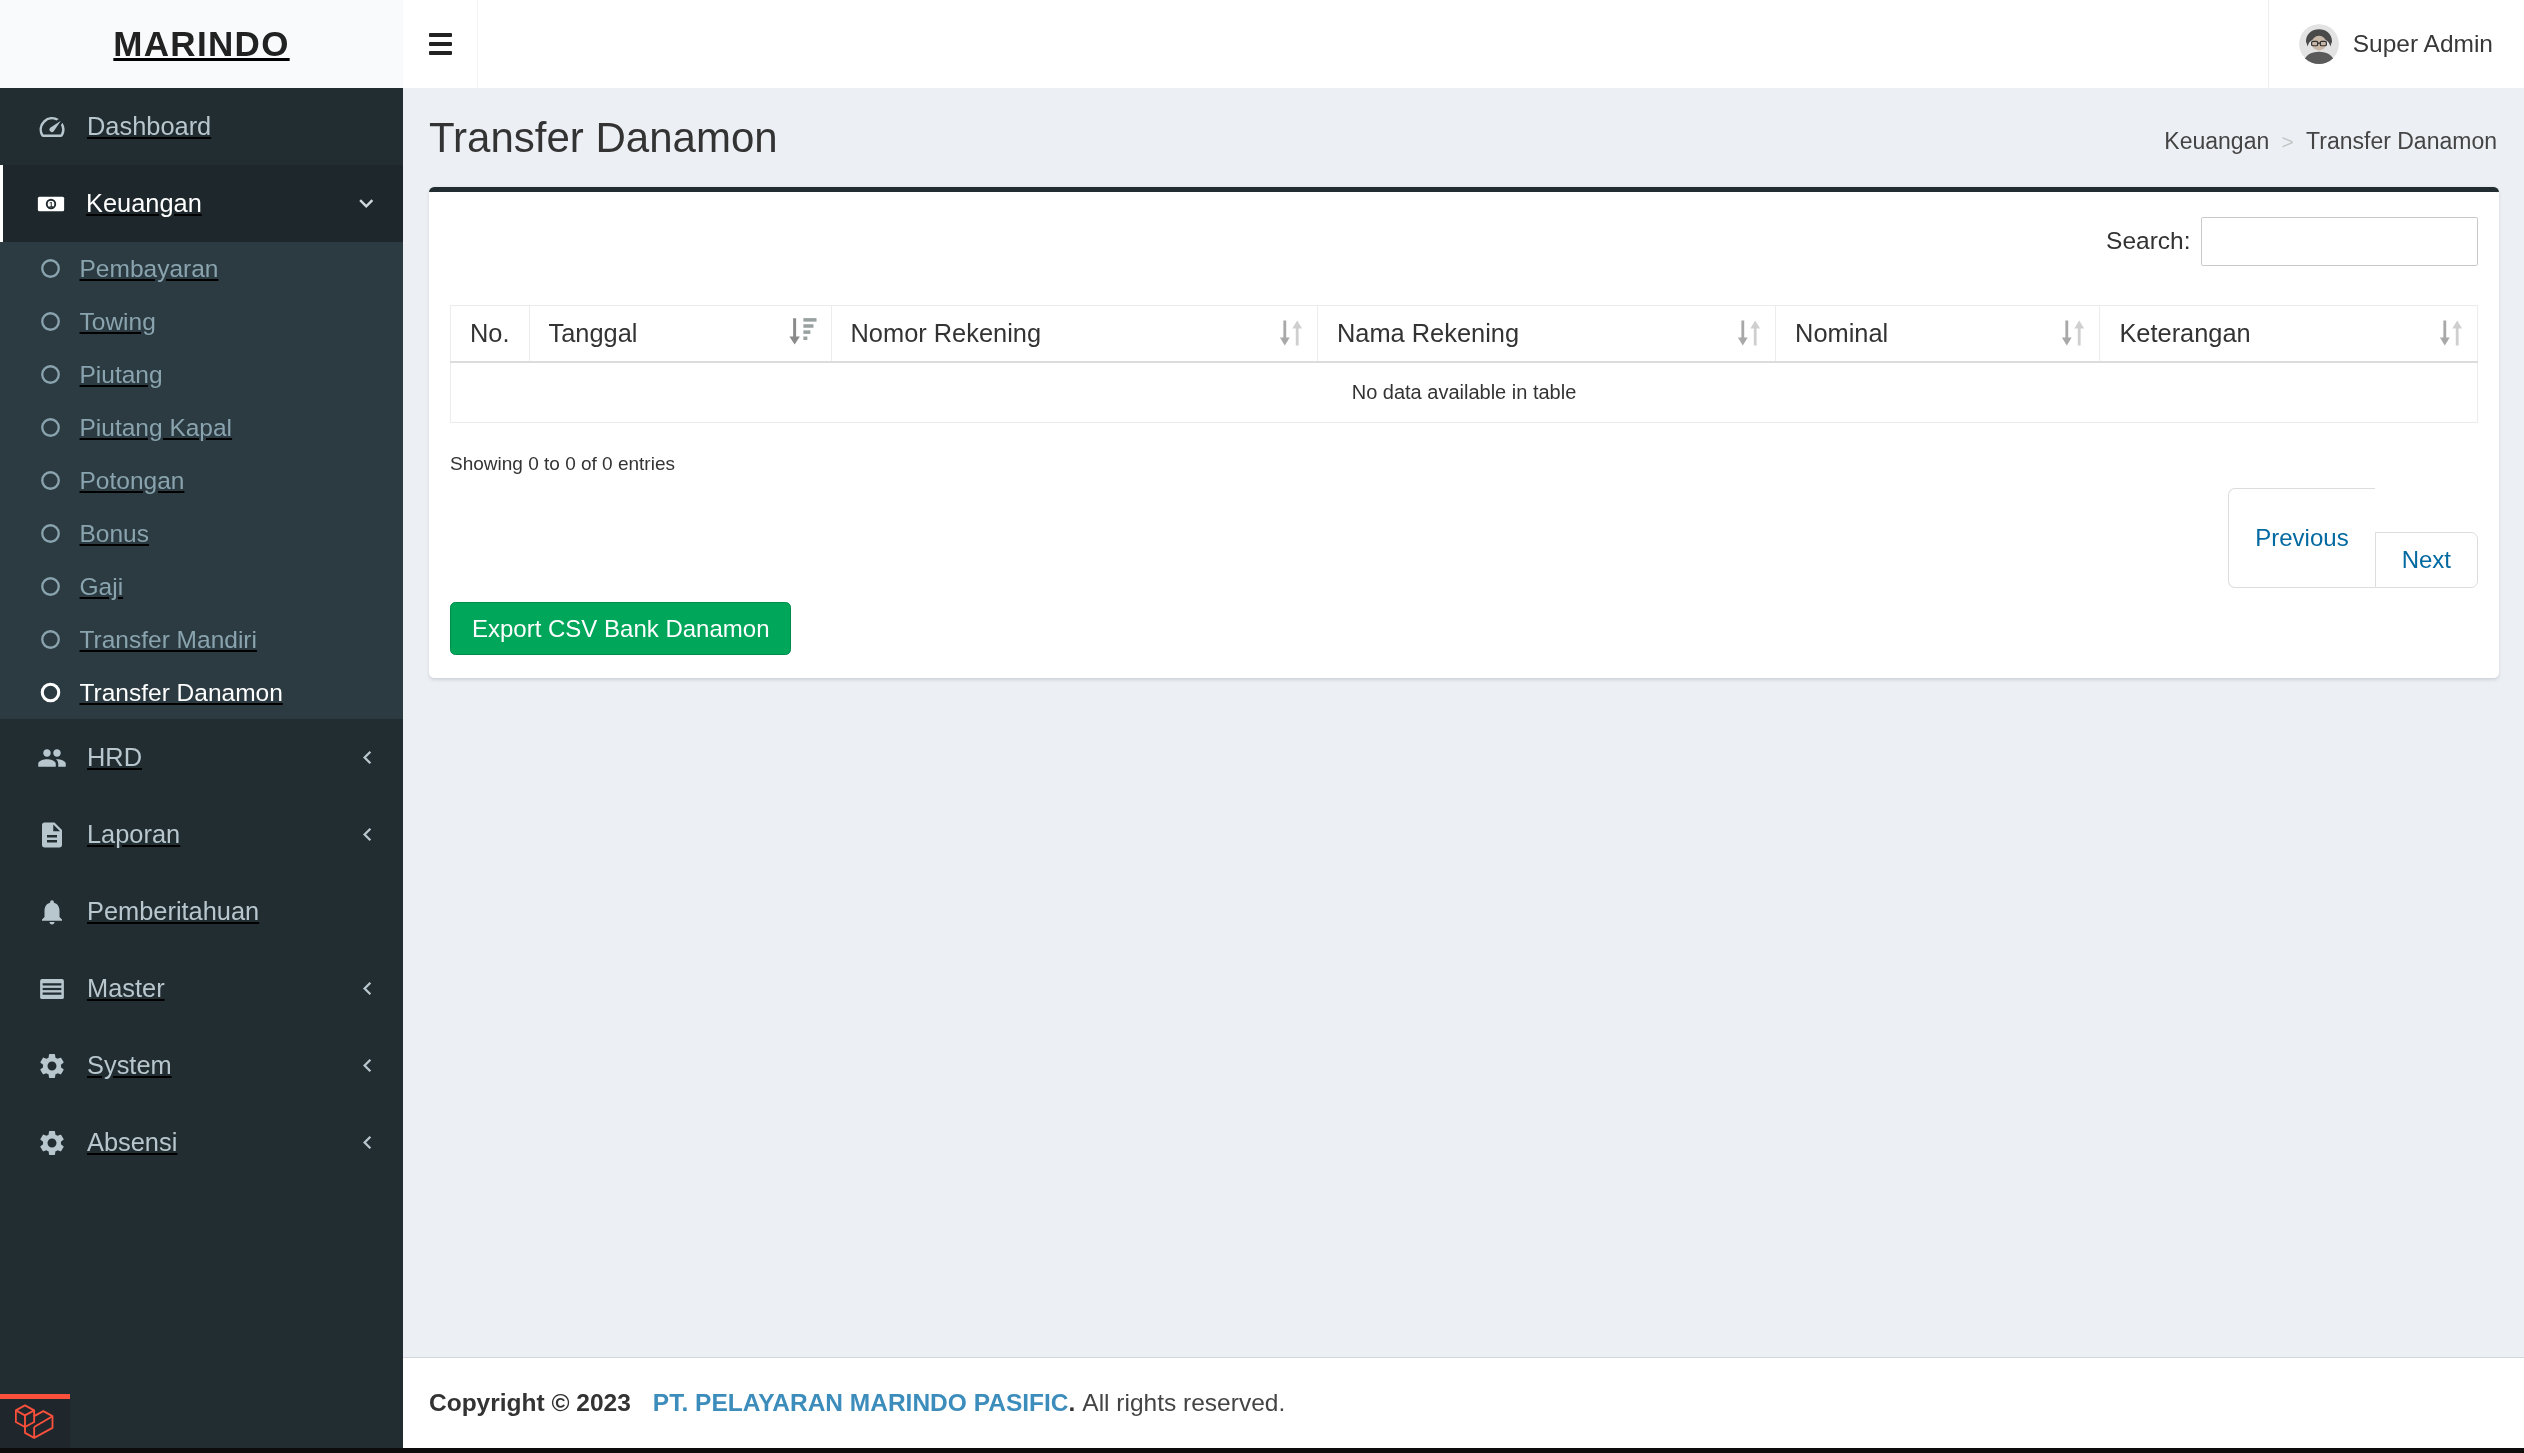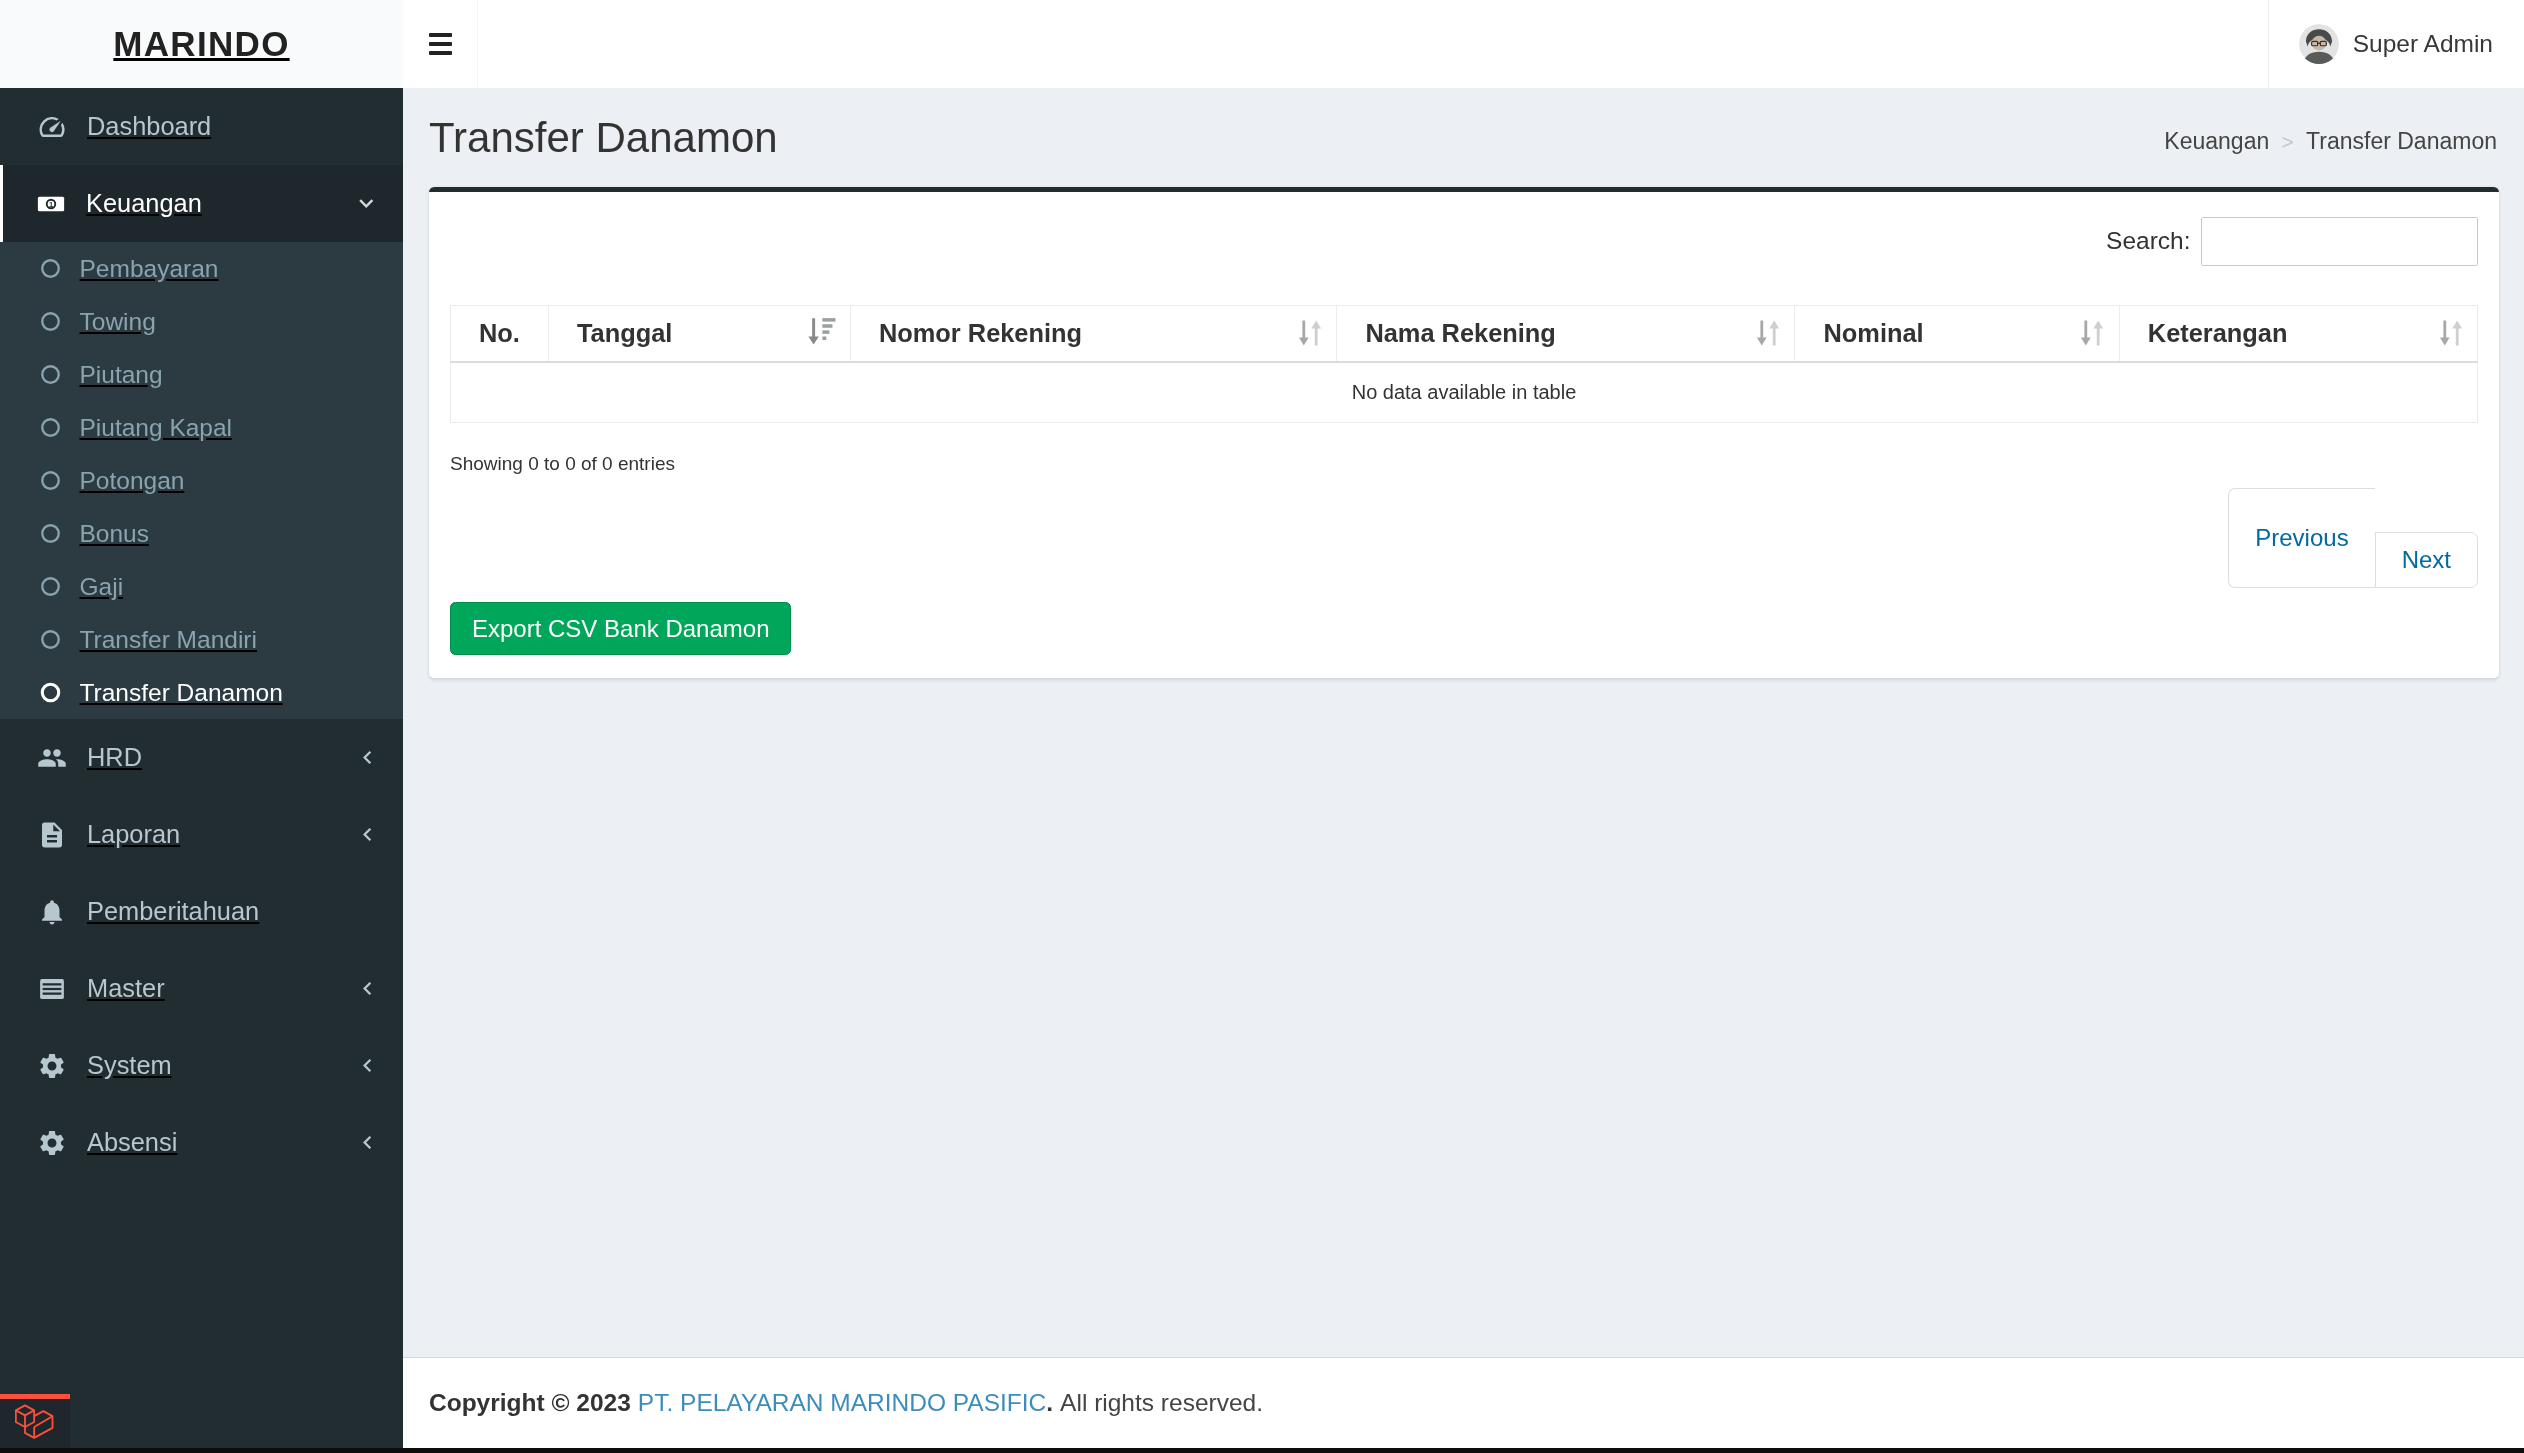--- a/index.html
+++ b/index.html
@@ -59,21 +59,21 @@
   .card {
     margin:0 26px; background:#fff; border-top:5.3px solid #222d32; border-radius:5.3px;
     box-shadow:0 1.8px 3.5px rgba(0,0,0,.12); padding:21px 21px 23px; position:relative;
   }
   .search-row { display:flex; justify-content:flex-end; align-items:center; margin-top:3.5px; }
   .search-row label { font-size:24.5px; color:#333; margin-right:10.5px; }
   .search-input { width:277px; height:49px; border:1.8px solid #c9c9c9; border-radius:1.8px; font-size:24.5px; padding:0 10.5px; color:#333; background:#fff; }
 
   table.dt { width:100%; border-collapse:collapse; margin-top:39px; }
   .dt th {
-    font-size:25.4px; font-weight:bold; color:#333; text-align:left; padding:13px 28px;
+    font-size:25.4px; font-weight:normal; color:#333; text-align:left; padding:13px 19px;
     border:1.8px solid #ececec; border-bottom:2.6px solid #dcdcdc; position:relative; cursor:pointer;
     background:#fff;
   }
   .dt th .sort { position:absolute; right:10.5px; top:50%; transform:translateY(-50%); display:flex; }
   .col-no{width:3.2%} .col-tanggal{width:14.9%} .col-nomor{width:24%}
   .col-nama{width:22.6%} .col-nominal{width:16%}
   .dt td.empty { font-size:20px; color:#333; text-align:center; padding:18.4px; border:1.8px solid #ececec; background:#fff; }
 
   .below { display:flex; justify-content:space-between; align-items:flex-start; margin-top:28px; }
   .info { font-size:19px; color:#333; padding-top:1.8px; }
@@ -87,21 +87,21 @@
     font-size:24px; padding:11.4px 21px; border-radius:5.3px; cursor:pointer; font-family:inherit;
   }
 
   
   .footerbar {
     position:absolute; left:403px; top:1357px; right:0; height:91px; background:#fff;
     border-top:1.8px solid #d2d6de; display:flex; align-items:center; padding:0 26px;
     font-size:24.5px; color:#444; z-index:6;
   }
   .footerbar .strong { font-weight:bold; color:#333; }
-  .footerbar .company { color:#3c8dbc; font-weight:normal; text-decoration:none; margin-left:7px; }
+  .footerbar .company { color:#3c8dbc; font-weight:bold; text-decoration:none; margin-left:22px; }
   .footerbar .rights { margin-left:7px; }
 
   
   .debug-strip { position:absolute; left:0; top:1448px; right:0; height:5.3px; background:#0d0d0d; z-index:30; }
   .debug-btn {
     position:absolute; left:0; top:1394px; width:70px; height:54px; background:#20272c;
     border-top:5.3px solid #fb503b; display:flex; align-items:center; justify-content:center;
     z-index:31; cursor:pointer;
   }
 </style>

